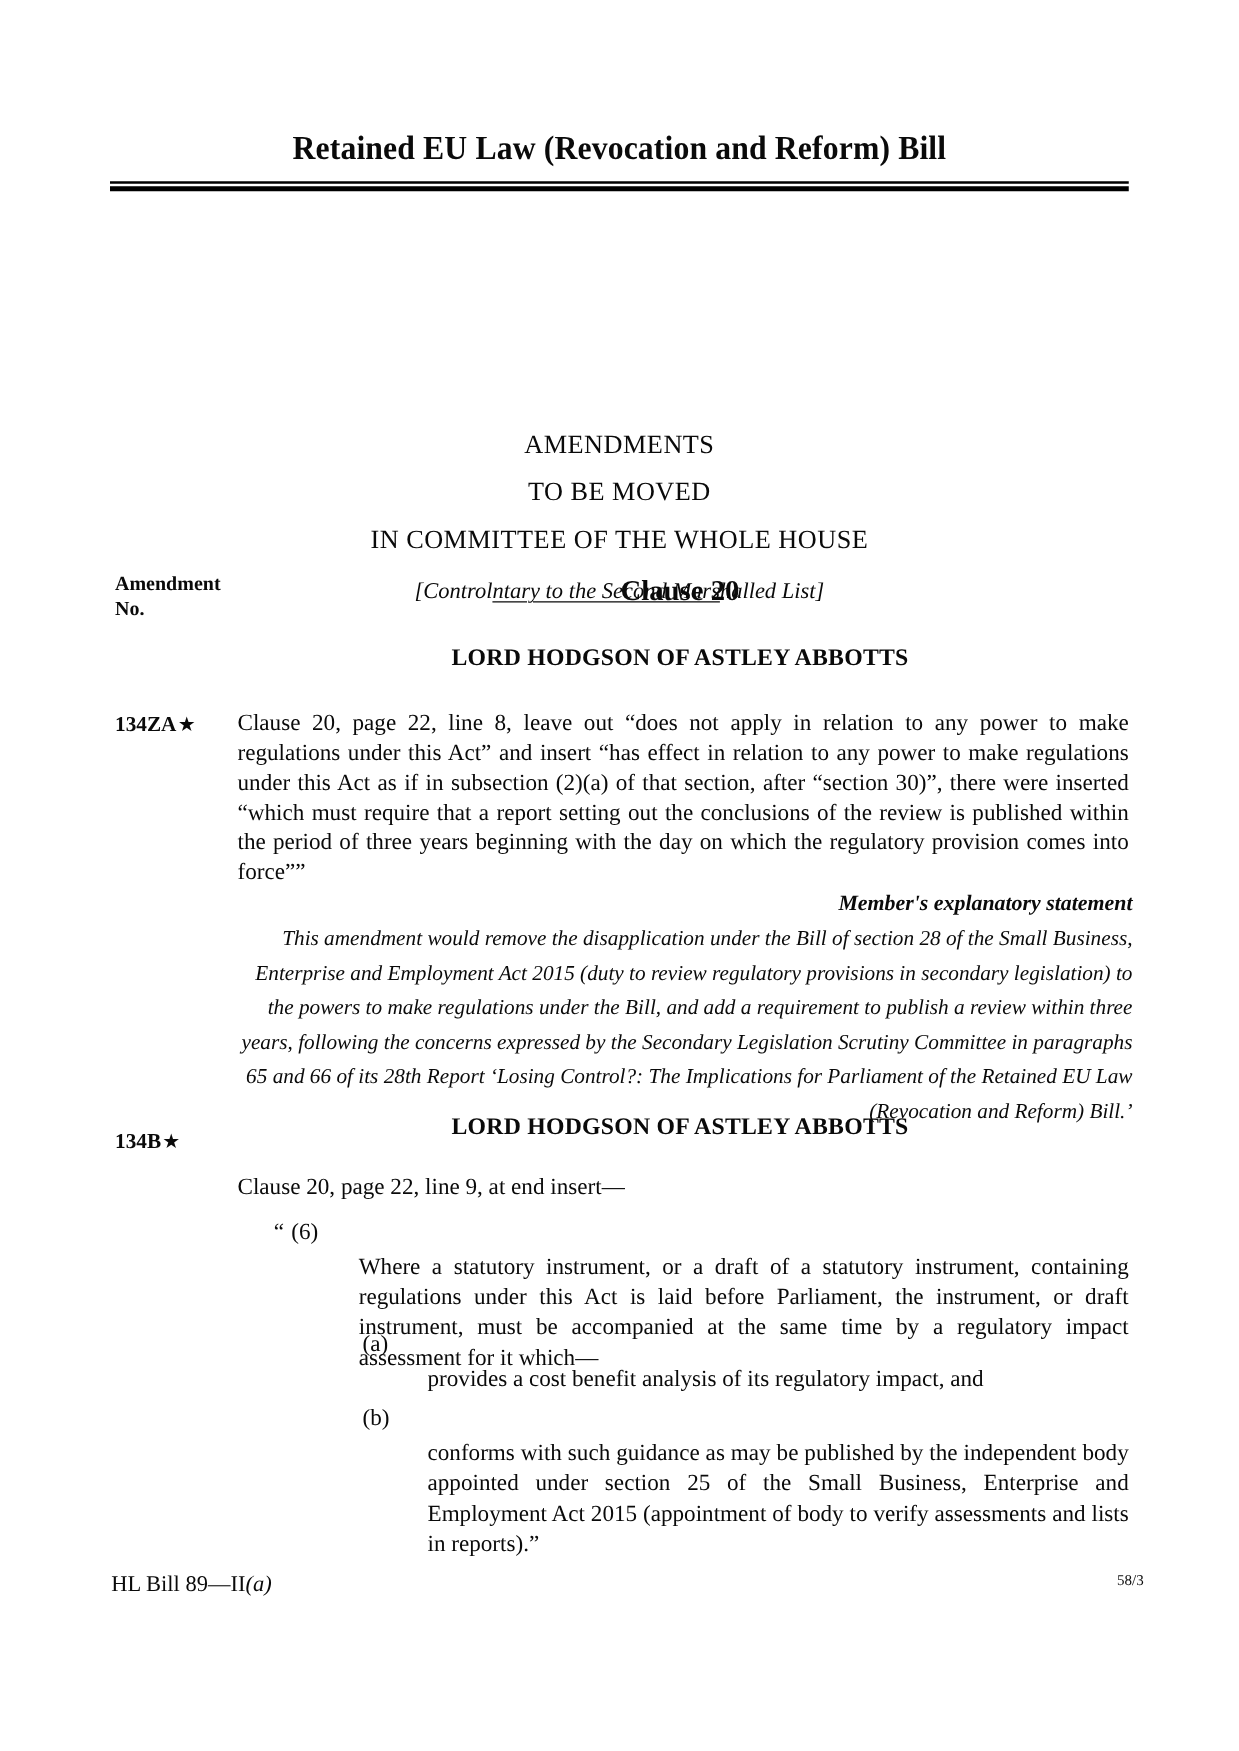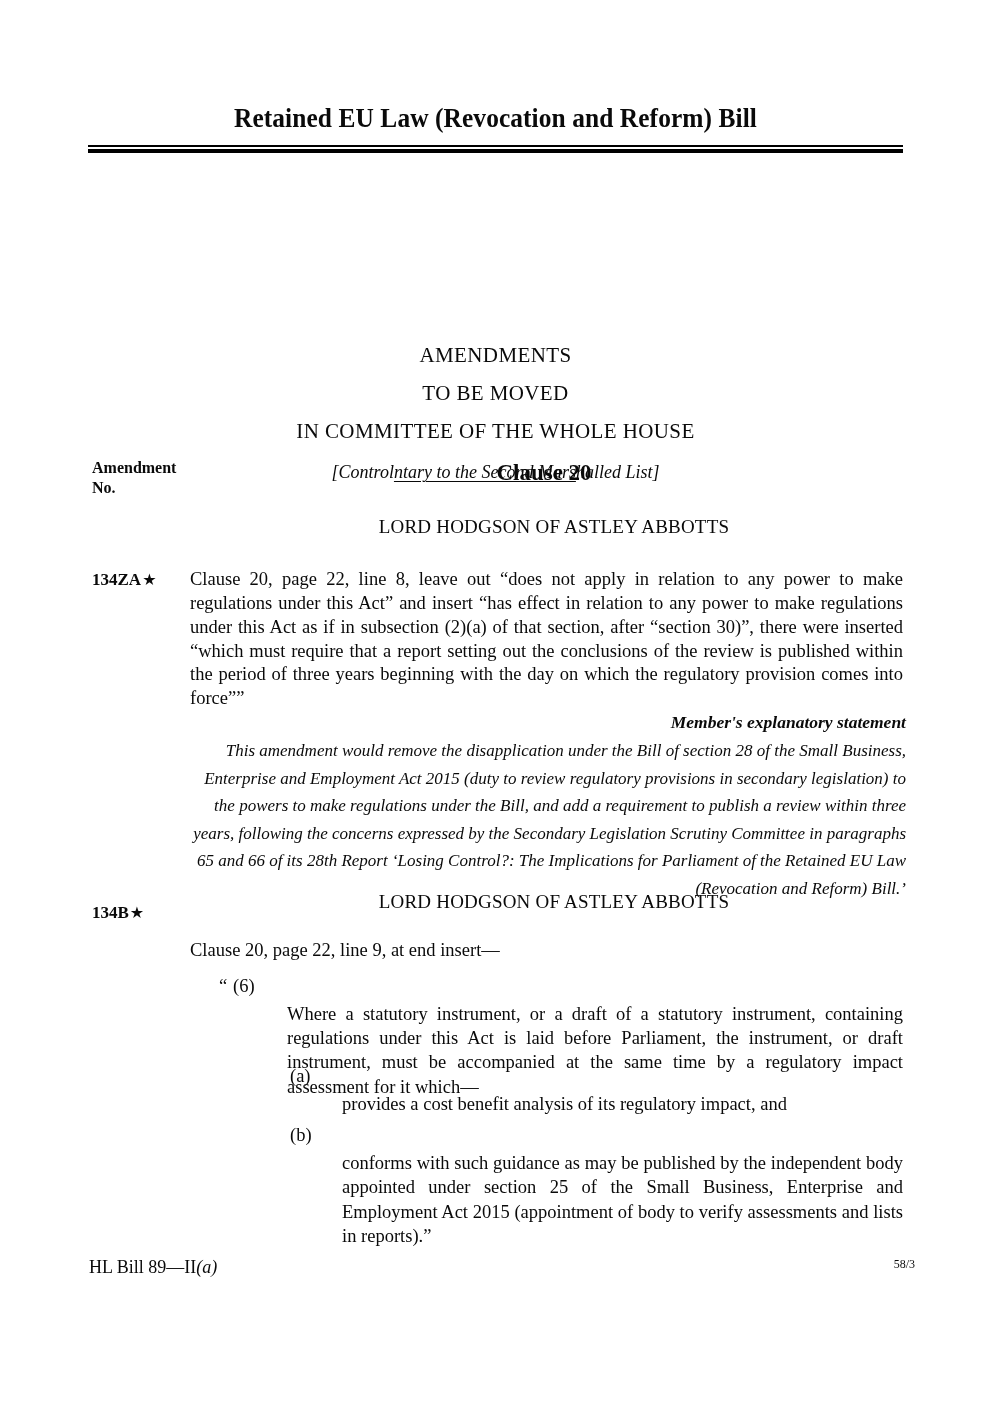--- a/index.html
+++ b/index.html
@@ -97,25 +97,26 @@
     top: 460px;
     width: 718px;
     text-align: center;
     font-weight: bold;
     font-size: 23px;
   }
 
   
   .sponsor {
     position: absolute;
-    left: 195px;
+    left: 185px;
     width: 718px;
     text-align: center;
     font-size: 19px;
     letter-spacing: 0.2px;
+    font-weight: bold;
   }
   .sponsor-1 { top: 516px; }
   .sponsor-2 { top: 891px; }
 
   
   .amend-num {
     position: absolute;
     left: 92px;
     font-weight: bold;
     font-size: 17px;

